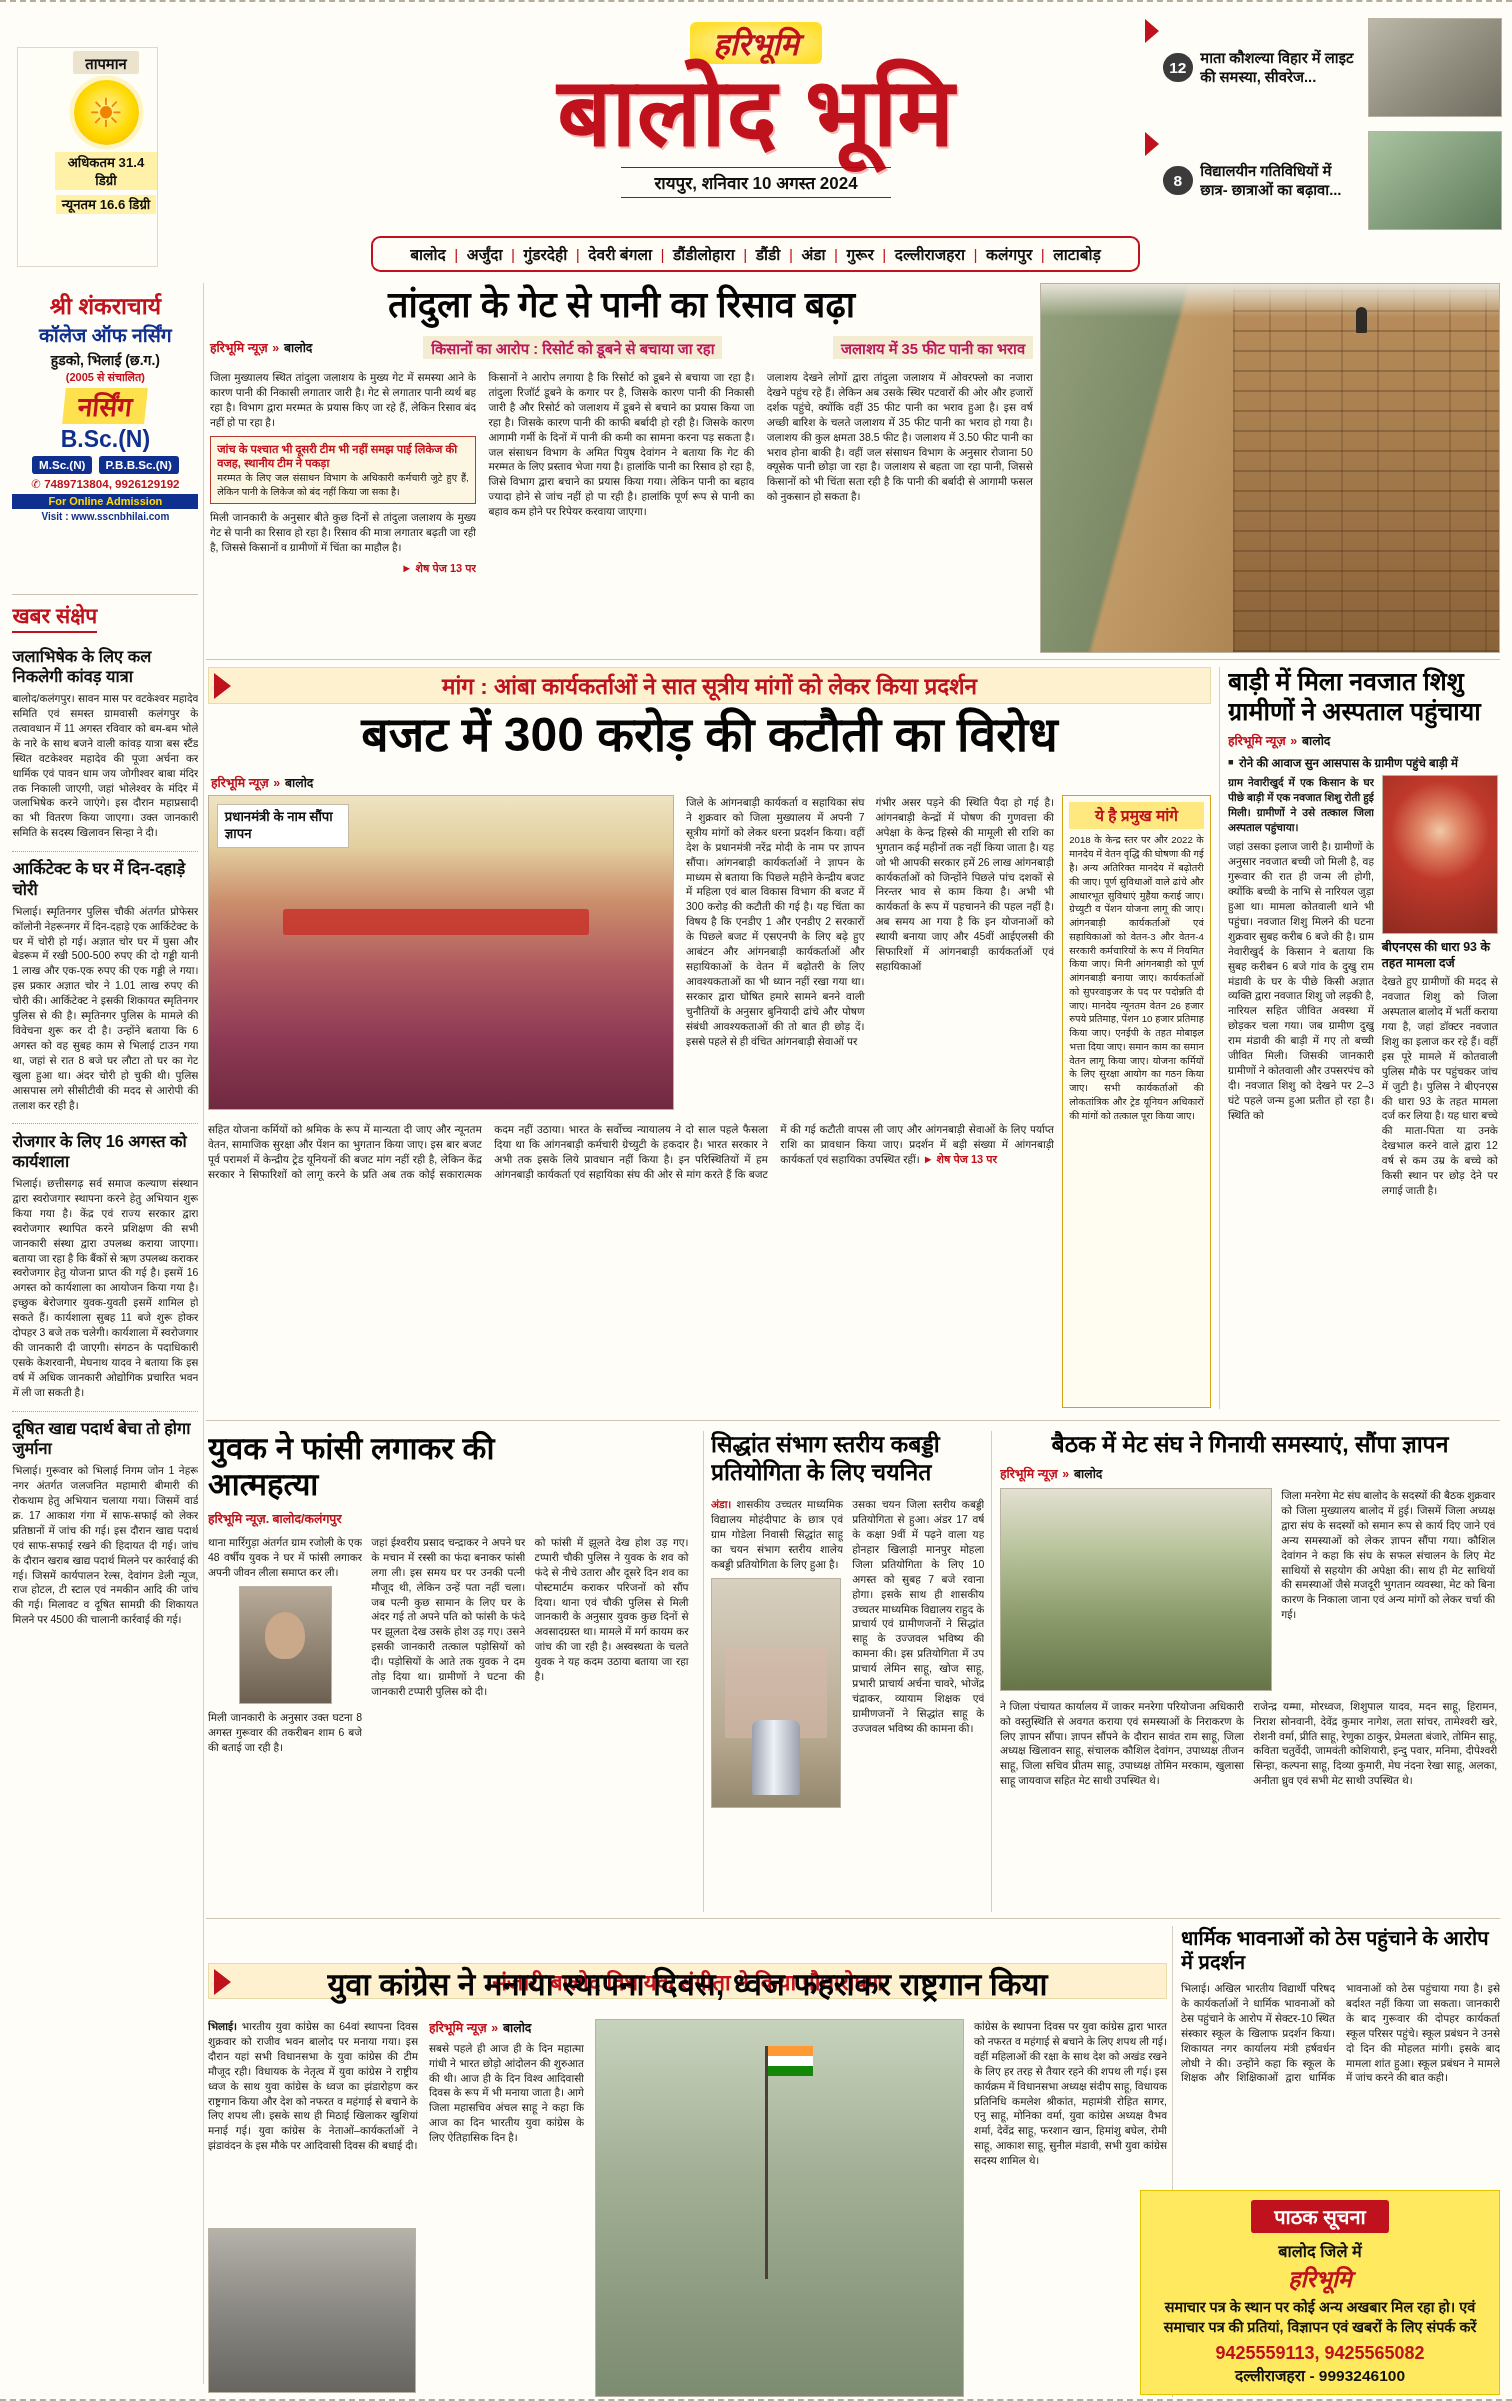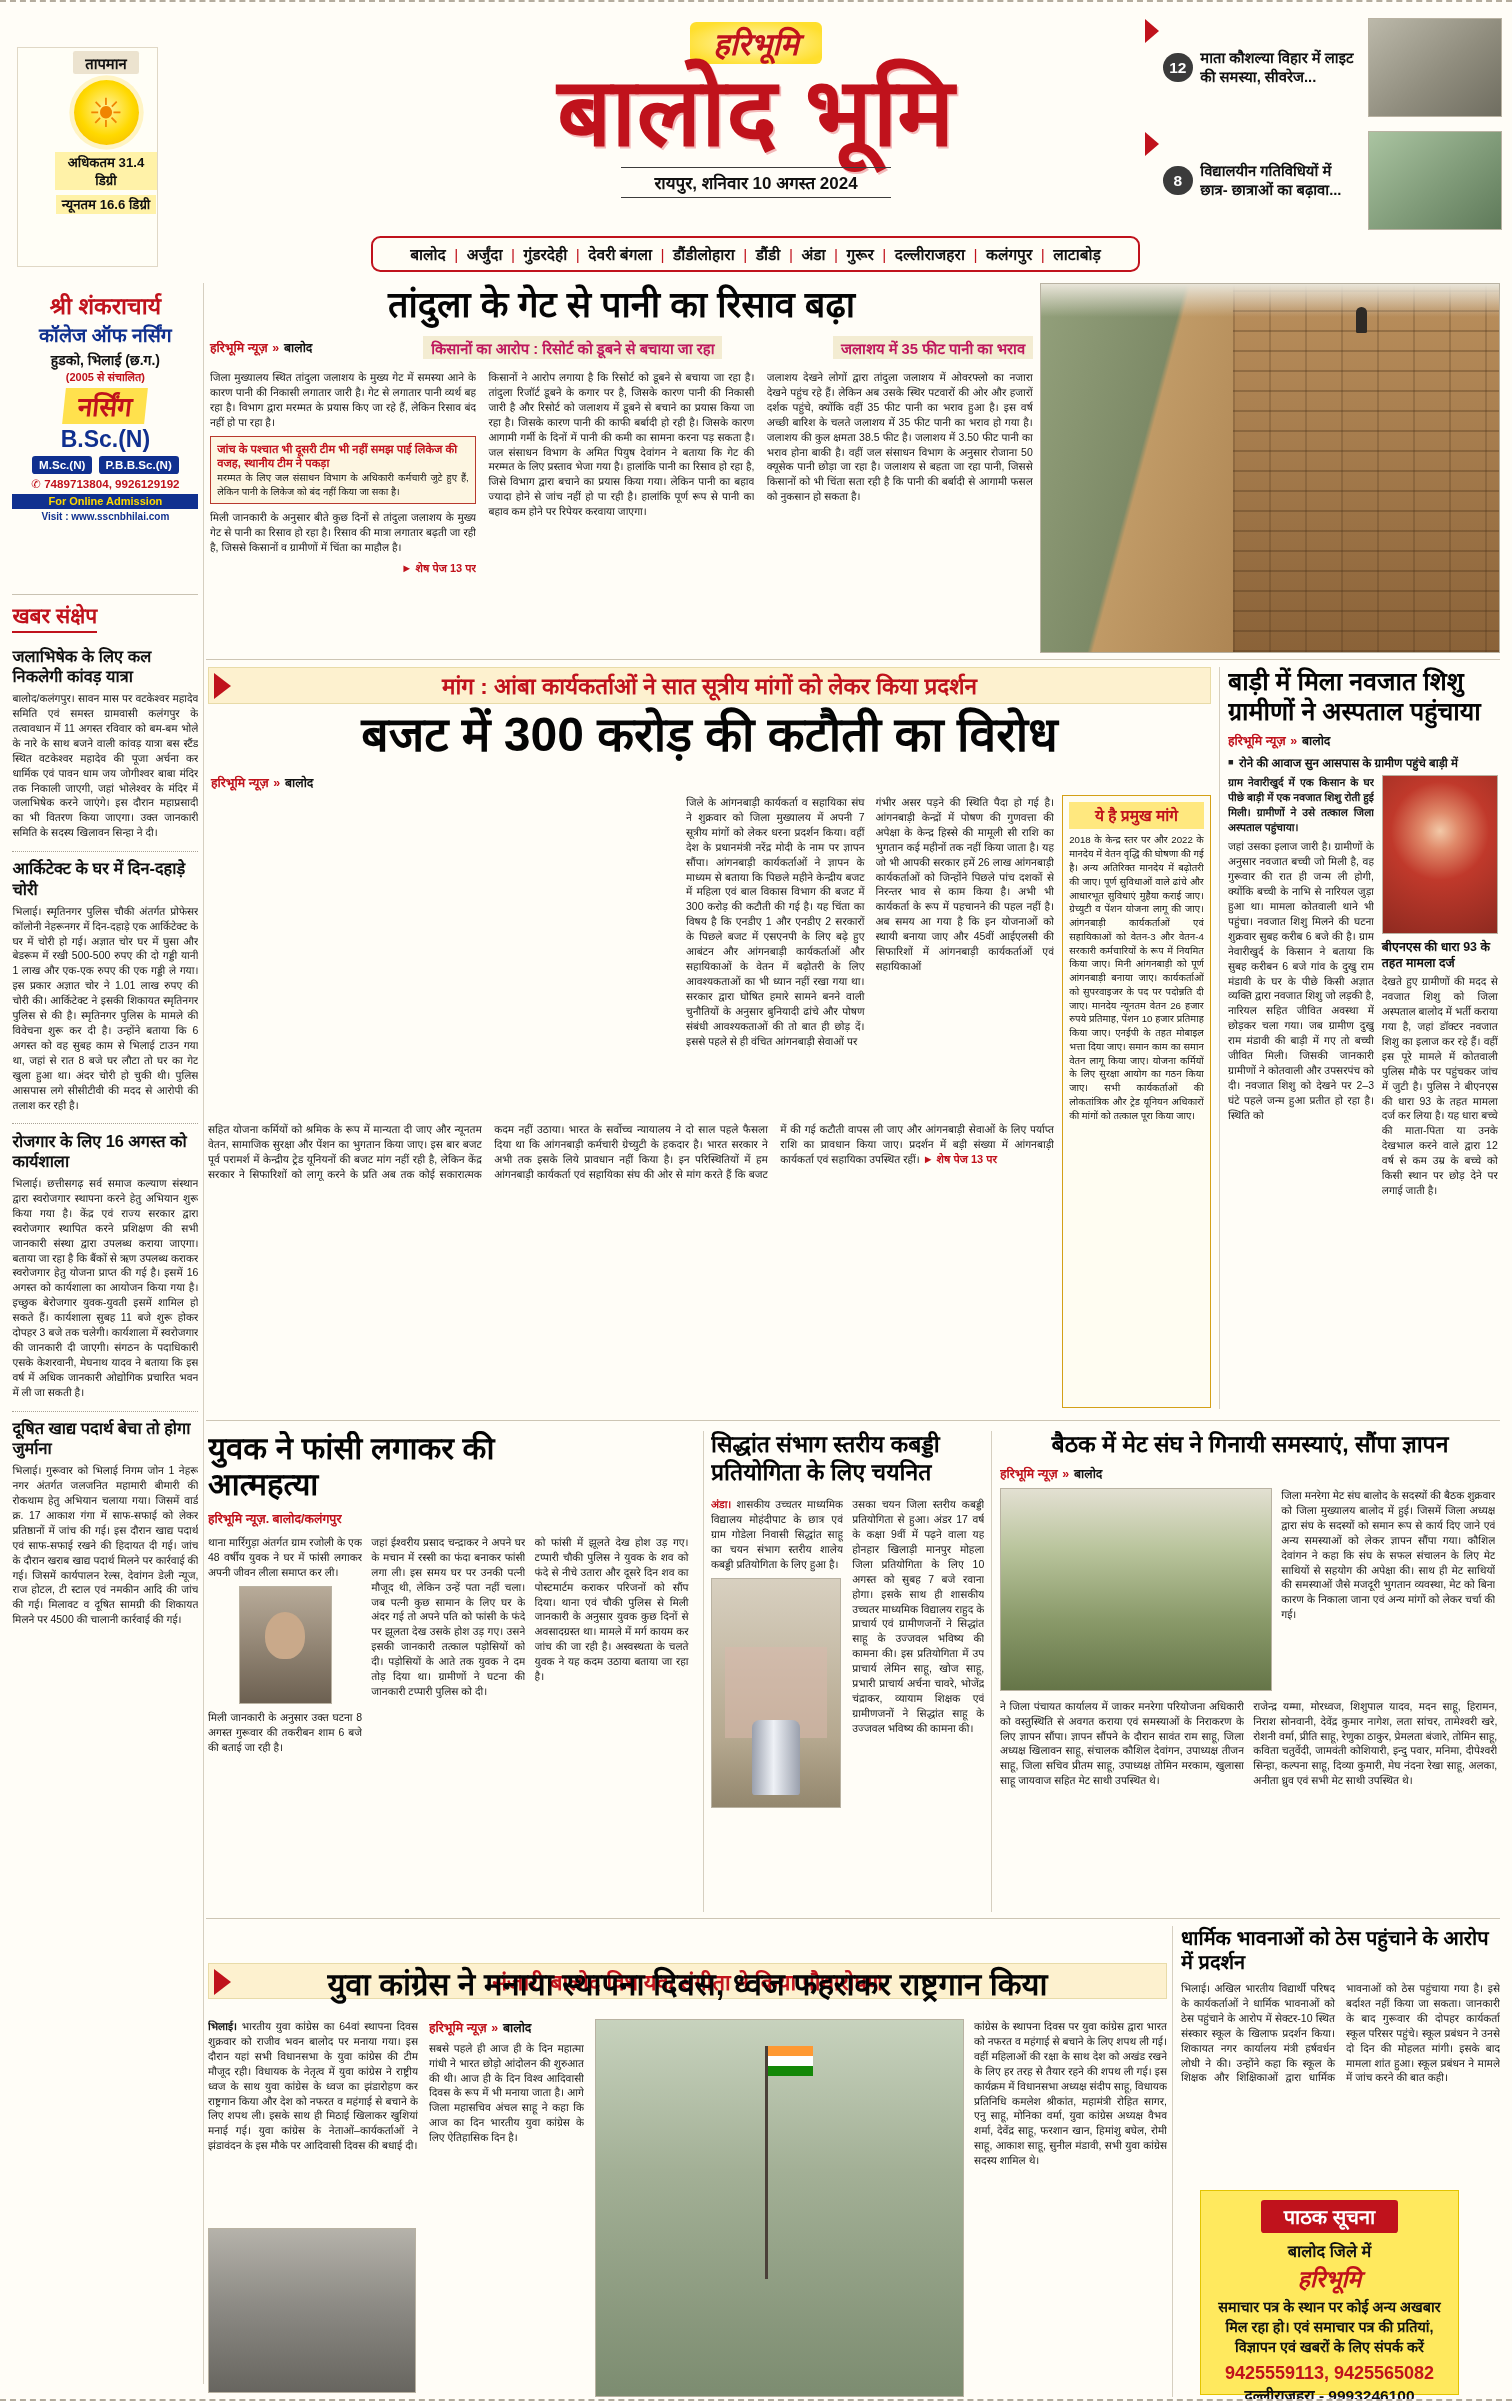--- a/index.html
+++ b/index.html
@@ -231,20 +231,24 @@
   <div class="hline" style="left:206px;top:657px;width:1294px;"></div>
 
   <div class="abs band" style="left:208px;top:665px;width:1003px;height:37px;">
     <span class="band-text">मांग : आंबा कार्यकर्ताओं ने सात सूत्रीय मांगों को लेकर किया प्रदर्शन</span>
   </div>
   <div class="abs headline" style="left:208px;top:708px;width:1003px;font-size:48px;text-align:center;line-height:1.05;">बजट में 300 करोड़ की कटौती का विरोध</div>
   <div class="abs byline" style="left:211px;top:772px;">
     <span class="agency">हरिभूमि न्यूज़</span><span class="arrows">»</span><span>बालोद</span>
   </div>
 
+  <div class="photo protest-photo" style="left:208px;top:793px;width:466px;height:315px;">
+    <div class="protest-banner"></div>
+    <div class="photo-caption">प्रधानमंत्री के नाम सौंपा ज्ञापन</div>
+  </div>
 
   <div class="abs" style="left:686px;top:793px;width:368px;height:317px;display:flex;gap:11px;">
     <div class="body-text" style="width:179px;">जिले के आंगनबाड़ी कार्यकर्ता व सहायिका संघ ने शुक्रवार को जिला मुख्यालय में अपनी 7 सूत्रीय मांगों को लेकर धरना प्रदर्शन किया। वहीं देश के प्रधानमंत्री नरेंद्र मोदी के नाम पर ज्ञापन सौंपा। आंगनबाड़ी कार्यकर्ताओं ने ज्ञापन के माध्यम से बताया कि पिछले महीने केन्द्रीय बजट में महिला एवं बाल विकास विभाग की बजट में 300 करोड़ की कटौती की गई है। यह चिंता का विषय है कि एनडीए 1 और एनडीए 2 सरकारों के पिछले बजट में एसएनपी के लिए बढ़े हुए आबंटन और आंगनबाड़ी कार्यकर्ताओं और सहायिकाओं के वेतन में बढ़ोतरी के लिए आवश्यकताओं का भी ध्यान नहीं रखा गया था। सरकार द्वारा घोषित हमारे सामने बनने वाली चुनौतियों के अनुसार बुनियादी ढांचे और पोषण संबंधी आवश्यकताओं की तो बात ही छोड़ दें। इससे पहले से ही वंचित आंगनबाड़ी सेवाओं पर</div>
     <div class="body-text" style="width:179px;">गंभीर असर पड़ने की स्थिति पैदा हो गई है। आंगनबाड़ी केन्द्रों में पोषण की गुणवत्ता की अपेक्षा के केन्द्र हिस्से की मामूली सी राशि का भुगतान कई महीनों तक नहीं किया जाता है। यह जो भी आपकी सरकार हमें 26 लाख आंगनबाड़ी कार्यकर्ताओं को जिन्होंने पिछले पांच दशकों से निरन्तर भाव से काम किया है। अभी भी कार्यकर्ता के रूप में पहचानने की पहल नहीं है। अब समय आ गया है कि इन योजनाओं को स्थायी बनाया जाए और 45वीं आईएलसी की सिफारिशों में आंगनबाड़ी कार्यकर्ताओं एवं सहायिकाओं</div>
   </div>
 
   <div class="abs demands-box" style="left:1062px;top:793px;width:149px;height:613px;overflow:hidden;">
     <div class="demands-title">ये है प्रमुख मांगे</div>
     <div class="body-text" style="font-size:9.7px;">2018 के केन्द्र स्तर पर और 2022 के मानदेय में वेतन वृद्धि की घोषणा की गई है। अन्य अतिरिक्त मानदेय में बढ़ोतरी की जाए। पूर्ण सुविधाओं वाले ढांचे और आधारभूत सुविधाएं मुहैया कराई जाए। ग्रेच्युटी व पेंशन योजना लागू की जाए। आंगनबाड़ी कार्यकर्ताओं एवं सहायिकाओं को वेतन-3 और वेतन-4 सरकारी कर्मचारियों के रूप में नियमित किया जाए। मिनी आंगनबाड़ी को पूर्ण आंगनबाड़ी बनाया जाए। कार्यकर्ताओं को सुपरवाइजर के पद पर पदोन्नति दी जाए। मानदेय न्यूनतम वेतन 26 हजार रुपये प्रतिमाह, पेंशन 10 हजार प्रतिमाह किया जाए। एनईपी के तहत मोबाइल भत्ता दिया जाए। समान काम का समान वेतन लागू किया जाए। योजना कर्मियों के लिए सुरक्षा आयोग का गठन किया जाए। सभी कार्यकर्ताओं की लोकतांत्रिक और ट्रेड यूनियन अधिकारों की मांगों को तत्काल पूरा किया जाए।</div>
   </div>
@@ -355,21 +359,21 @@
   </div>
 
   <div class="abs body-text" style="left:974px;top:2017px;width:193px;height:378px;">कांग्रेस के स्थापना दिवस पर युवा कांग्रेस द्वारा भारत को नफरत व महंगाई से बचाने के लिए शपथ ली गई। वहीं महिलाओं की रक्षा के साथ देश को अखंड रखने के लिए हर तरह से तैयार रहने की शपथ ली गई। इस कार्यक्रम में विधानसभा अध्यक्ष संदीप साहू, विधायक प्रतिनिधि कमलेश श्रीकांत, महामंत्री रोहित सागर, एनु साहू, मोनिका वर्मा, युवा कांग्रेस अध्यक्ष वैभव शर्मा, देवेंद्र साहू, फरशान खान, हिमांशु बघेल, रोमी साहू, आकाश साहू, सुनील मंडावी, सभी युवा कांग्रेस सदस्य शामिल थे।</div>
 
   <div class="vline" style="left:1172px;top:1924px;height:471px;"></div>
   <div class="abs" style="left:1181px;top:1924px;width:319px;height:256px;overflow:hidden;">
     <div class="headline" style="font-size:20px;line-height:1.22;">धार्मिक भावनाओं को ठेस पहुंचाने के आरोप में प्रदर्शन</div>
     <div class="body-text" style="margin-top:6.2px;height:194px;column-count:2;column-gap:11px;">भिलाई। अखिल भारतीय विद्यार्थी परिषद के कार्यकर्ताओं ने धार्मिक भावनाओं को ठेस पहुंचाने के आरोप में सेक्टर-10 स्थित संस्कार स्कूल के खिलाफ प्रदर्शन किया। शिकायत नगर कार्यालय मंत्री हर्षवर्धन लोधी ने की। उन्होंने कहा कि स्कूल के शिक्षक और शिक्षिकाओं द्वारा धार्मिक भावनाओं को ठेस पहुंचाया गया है। इसे बर्दाश्त नहीं किया जा सकता। जानकारी के बाद गुरूवार की दोपहर कार्यकर्ता स्कूल परिसर पहुंचे। स्कूल प्रबंधन ने उनसे दो दिन की मोहलत मांगी। इसके बाद मामला शांत हुआ। स्कूल प्रबंधन ने मामले में जांच करने की बात कही।</div>
   </div>
 
-  <div class="abs notice-box" style="left:1200px;top:2188px;width:259px;height:205px;">
+  <div class="abs notice-box" style="left:1140px;top:2188px;width:360px;height:205px;">
     <div class="notice-title">पाठक सूचना</div>
     <div style="font-weight:900;font-size:16.3px;">बालोद जिले में</div>
     <div>
       <span class="notice-brand">हरिभूमि</span>
     </div>
     <div class="notice-body">समाचार पत्र के स्थान पर कोई अन्य अखबार मिल रहा हो। एवं समाचार पत्र की प्रतियां, विज्ञापन एवं खबरों के लिए संपर्क करें</div>
     <div class="notice-phone1">9425559113, 9425565082</div>
     <div class="notice-phone2">दल्लीराजहरा - 9993246100</div>
   </div>
 

